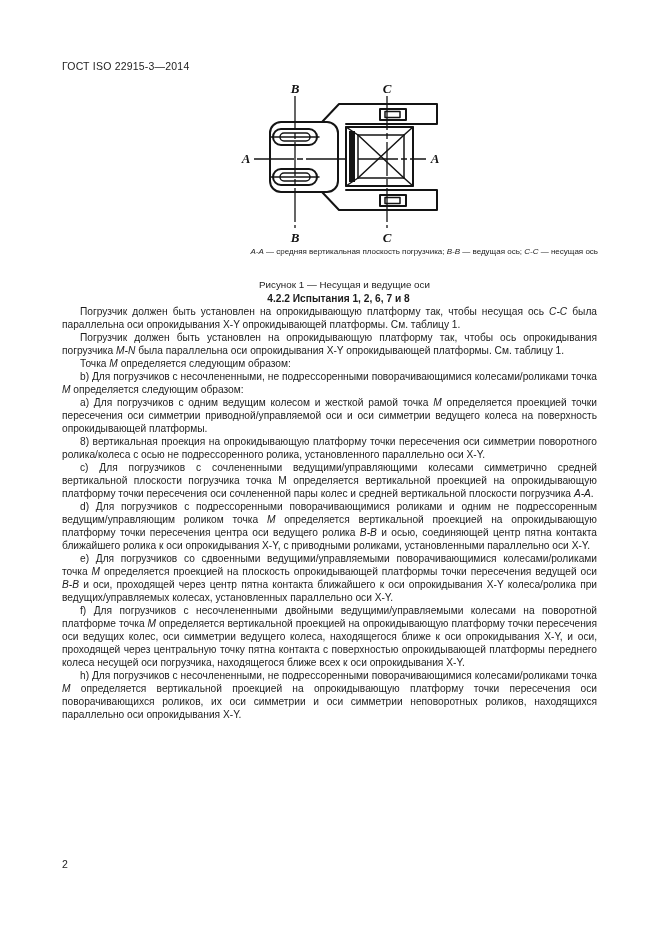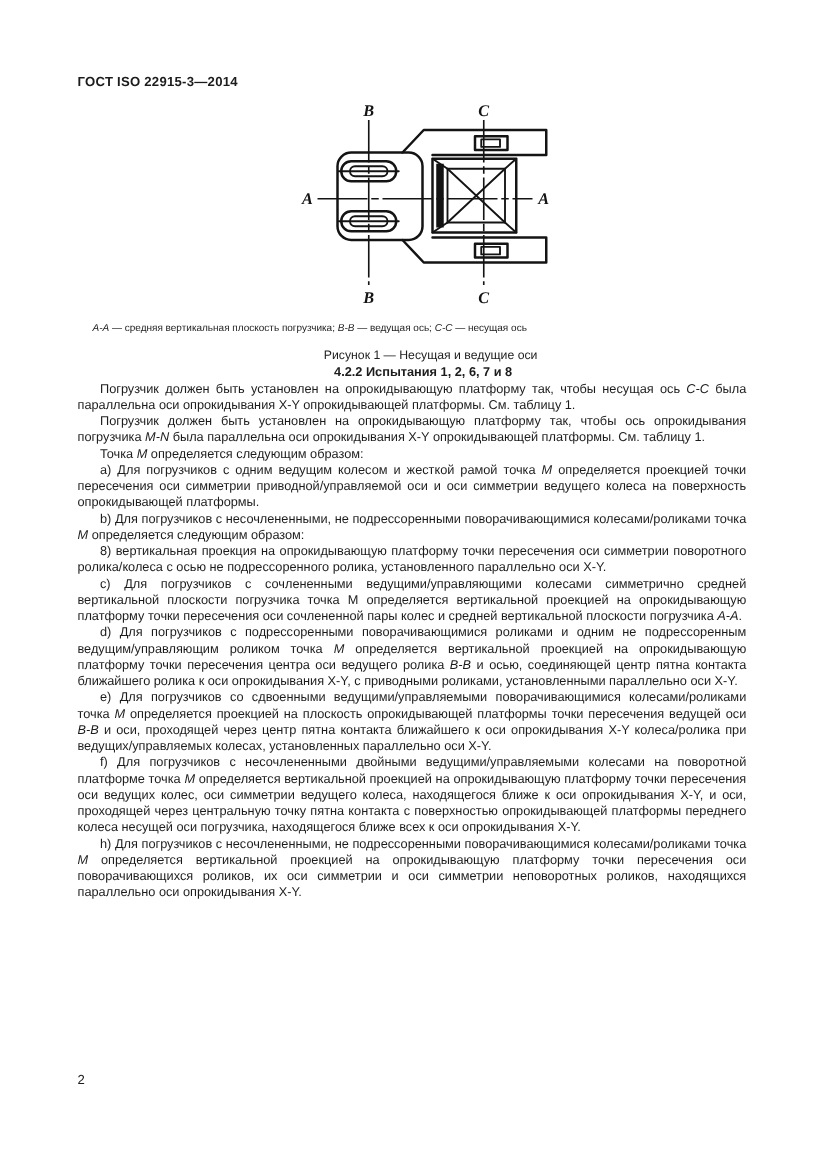--- a/index.html
+++ b/index.html
@@ -9,35 +9,35 @@
     height: 935px;
     background: #ffffff;
     font-family: "Liberation Sans", sans-serif;
     color: #1c1c1c;
     overflow: hidden;
   }
   .doc-header {
     position: absolute;
     left: 62px; top: 60px;
     font-size: 10.5px;
-    font-weight: bold;
+    font-weight: normal;
     letter-spacing: 0.2px;
   }
   .figure-wrap {
     position: absolute;
     left: 238px; top: 82px;
     width: 205px; height: 165px;
   }
   .fig-legend {
     position: absolute;
     left: 62px; top: 246px;
     width: 535px;
-    text-align: left;
+    text-align: right;
     font-size: 8px;
-    margin: 12px;
+    margin: 1px;
     color: #222;
   }
   .fig-title {
     position: absolute;
     left: 62px; top: 264px;
     width: 535px;
     text-align: center;
     font-size: 9.8px;
     margin: 15px;
   }
@@ -129,22 +129,22 @@
   </div>
 
   <p class="fig-legend"><i>A-A</i> — средняя вертикальная плоскость погрузчика; <i>B-B</i> — ведущая ось; <i>C-C</i> — несущая ось</p>
   <p class="fig-title">Рисунок 1 — Несущая и ведущие оси</p>
 
   <div class="content">
     <p class="heading">4.2.2 Испытания 1, 2, 6, 7 и 8</p>
     <p>Погрузчик должен быть установлен на опрокидывающую платформу так, чтобы несущая ось <i>C-C</i> была параллельна оси опрокидывания X-Y опрокидывающей платформы. См. таблицу 1.</p>
     <p>Погрузчик должен быть установлен на опрокидывающую платформу так, чтобы ось опрокидывания погрузчика <i>M-N</i> была параллельна оси опрокидывания X-Y опрокидывающей платформы. См. таблицу 1.</p>
     <p>Точка <i>M</i> определяется следующим образом:</p>
+    <p>b) Для погрузчиков с несочлененными, не подрессоренными поворачивающимися колесами/роликами точка <i>M</i> определяется следующим образом:</p>
     <p>a) Для погрузчиков с одним ведущим колесом и жесткой рамой точка <i>M</i> определяется проекцией точки пересечения оси симметрии приводной/управляемой оси и оси симметрии ведущего колеса на поверхность опрокидывающей платформы.</p>
-    <p>b) Для погрузчиков с несочлененными, не подрессоренными поворачивающимися колесами/роликами точка <i>M</i> определяется следующим образом:</p>
     <p>8) вертикальная проекция на опрокидывающую платформу точки пересечения оси симметрии поворотного ролика/колеса с осью не подрессоренного ролика, установленного параллельно оси X-Y.</p>
     <p>c) Для погрузчиков с сочлененными ведущими/управляющими колесами симметрично средней вертикальной плоскости погрузчика точка М определяется вертикальной проекцией на опрокидывающую платформу точки пересечения оси сочлененной пары колес и средней вертикальной плоскости погрузчика <i>A-A</i>.</p>
     <p>d) Для погрузчиков с подрессоренными поворачивающимися роликами и одним не подрессоренным ведущим/управляющим роликом точка <i>M</i> определяется вертикальной проекцией на опрокидывающую платформу точки пересечения центра оси ведущего ролика <i>B-B</i> и осью, соединяющей центр пятна контакта ближайшего ролика к оси опрокидывания X-Y, с приводными роликами, установленными параллельно оси X-Y.</p>
     <p>e) Для погрузчиков со сдвоенными ведущими/управляемыми поворачивающимися колесами/роликами точка <i>M</i> определяется проекцией на плоскость опрокидывающей платформы точки пересечения ведущей оси <i>B-B</i> и оси, проходящей через центр пятна контакта ближайшего к оси опрокидывания X-Y колеса/ролика при ведущих/управляемых колесах, установленных параллельно оси X-Y.</p>
     <p>f) Для погрузчиков с несочлененными двойными ведущими/управляемыми колесами на поворотной платформе точка <i>M</i> определяется вертикальной проекцией на опрокидывающую платформу точки пересечения оси ведущих колес, оси симметрии ведущего колеса, находящегося ближе к оси опрокидывания X-Y, и оси, проходящей через центральную точку пятна контакта с поверхностью опрокидывающей платформы переднего колеса несущей оси погрузчика, находящегося ближе всех к оси опрокидывания X-Y.</p>
     <p>h) Для погрузчиков с несочлененными, не подрессоренными поворачивающимися колесами/роликами точка <i>M</i> определяется вертикальной проекцией на опрокидывающую платформу точки пересечения оси поворачивающихся роликов, их оси симметрии и оси симметрии неповоротных роликов, находящихся параллельно оси опрокидывания X-Y.</p>
   </div>
 
   <div class="page-number">2</div>
 

